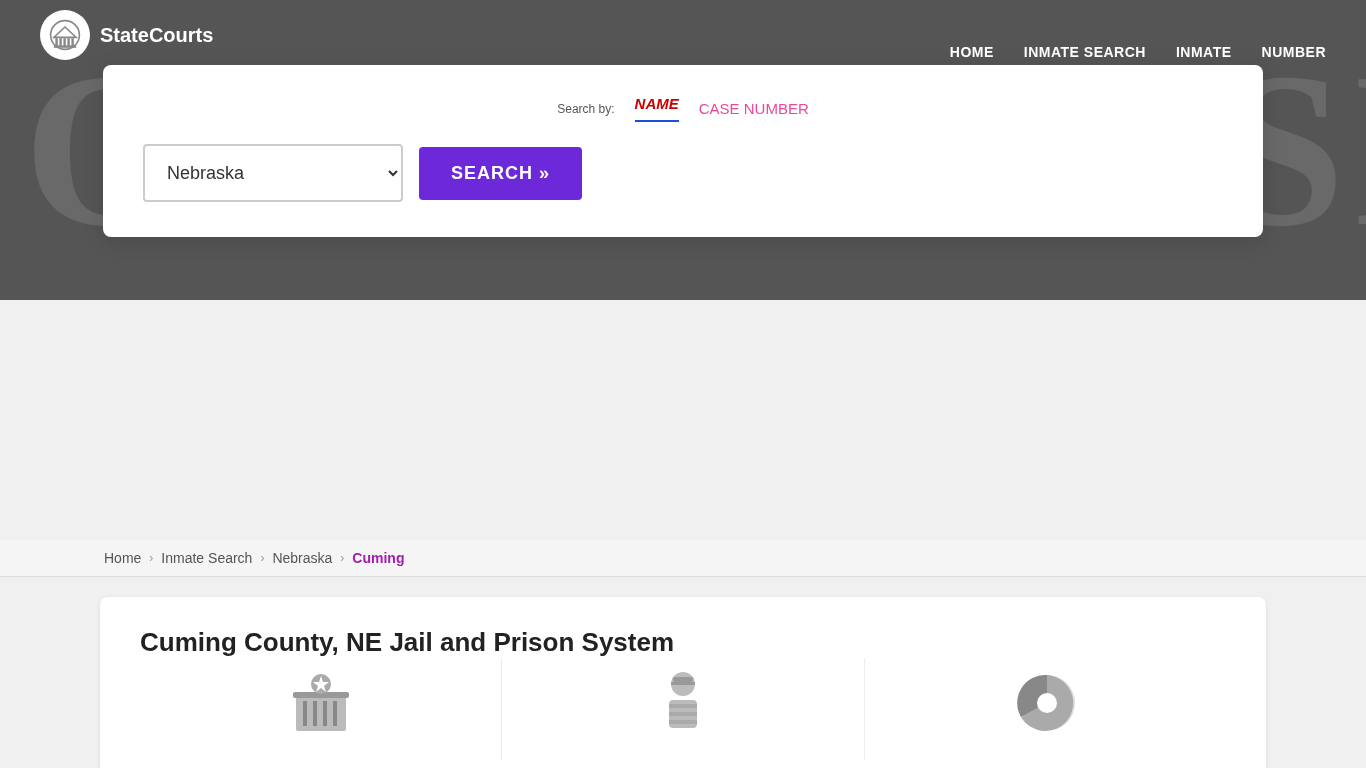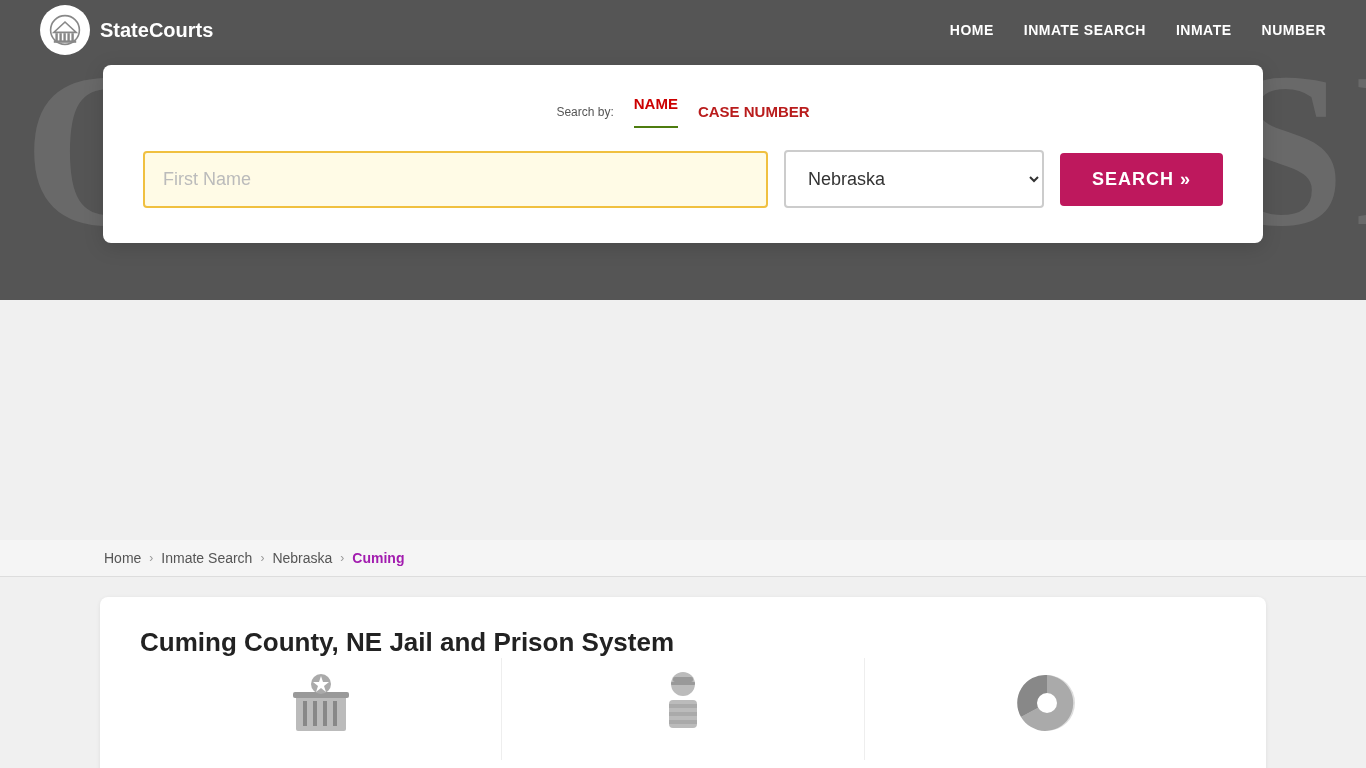--- a/index.html
+++ b/index.html
@@ -24,21 +24,21 @@
       letter-spacing: 10px;
       font-family: Georgia, serif;
       user-select: none;
       overflow: hidden;
       line-height: 1;
     }
     .nav-bar {
       position: absolute;
       top: 0; left: 0; right: 0;
       display: flex;
-      align-items: center;
+      align-items: flex-end;
       padding: 0 40px;
       height: 60px;
       z-index: 10;
     }
     .logo-area {
       display: flex;
       align-items: center;
       gap: 10px;
       text-decoration: none;
     }
@@ -101,28 +101,29 @@
       margin-bottom: 22px;
     }
     .search-by-label {
       font-size: 12px;
       color: #555;
     }
     .tab-name {
       font-size: 15px;
       font-weight: bold;
       color: #cc0000;
-      border-bottom: 2px solid #4d7c0f;
-      padding-bottom: 14px;
-      cursor: pointer;
+      border-bottom: 2px solid #1d4ed8;
+      padding-bottom: 8px;
+      cursor: pointer;
+      font-style: italic;
     }
     .tab-case {
       font-size: 15px;
-      font-weight: bold;
-      color: #b91c1c;
+      font-weight: normal;
+      color: #ec4899;
       cursor: pointer;
     }
     .search-inputs-row {
       display: flex;
       gap: 16px;
       align-items: center;
     }
     .input-first, .input-last {
       flex: 1;
       padding: 16px 18px;
@@ -140,21 +141,21 @@
       font-size: 18px;
       border: 2px solid #ccc;
       border-radius: 4px;
       background: white;
       color: #333;
       cursor: pointer;
       outline: none;
       appearance: auto;
     }
     .search-btn {
-      background: #be185d;
+      background: #6d28d9;
       color: white;
       font-size: 18px;
       font-weight: bold;
       padding: 16px 32px;
       border: none;
       border-radius: 4px;
       cursor: pointer;
       letter-spacing: 1px;
       white-space: nowrap;
     }
@@ -258,21 +259,20 @@
   </nav>
 
   <div class="search-card-wrapper">
     <div class="search-card">
       <div class="search-by-row">
         <span class="search-by-label">Search by:</span>
         <span class="tab-name">NAME</span>
         <span class="tab-case">CASE NUMBER</span>
       </div>
       <div class="search-inputs-row">
-        <input class="input-first" type="text" placeholder="First Name" style="">
         <select class="state-select">
           <option>Nebraska</option>
           <option>Alabama</option>
           <option>Alaska</option>
           <option>Arizona</option>
           <option>Arkansas</option>
           <option>California</option>
           <option>Colorado</option>
           <option>Connecticut</option>
           <option>Delaware</option>

